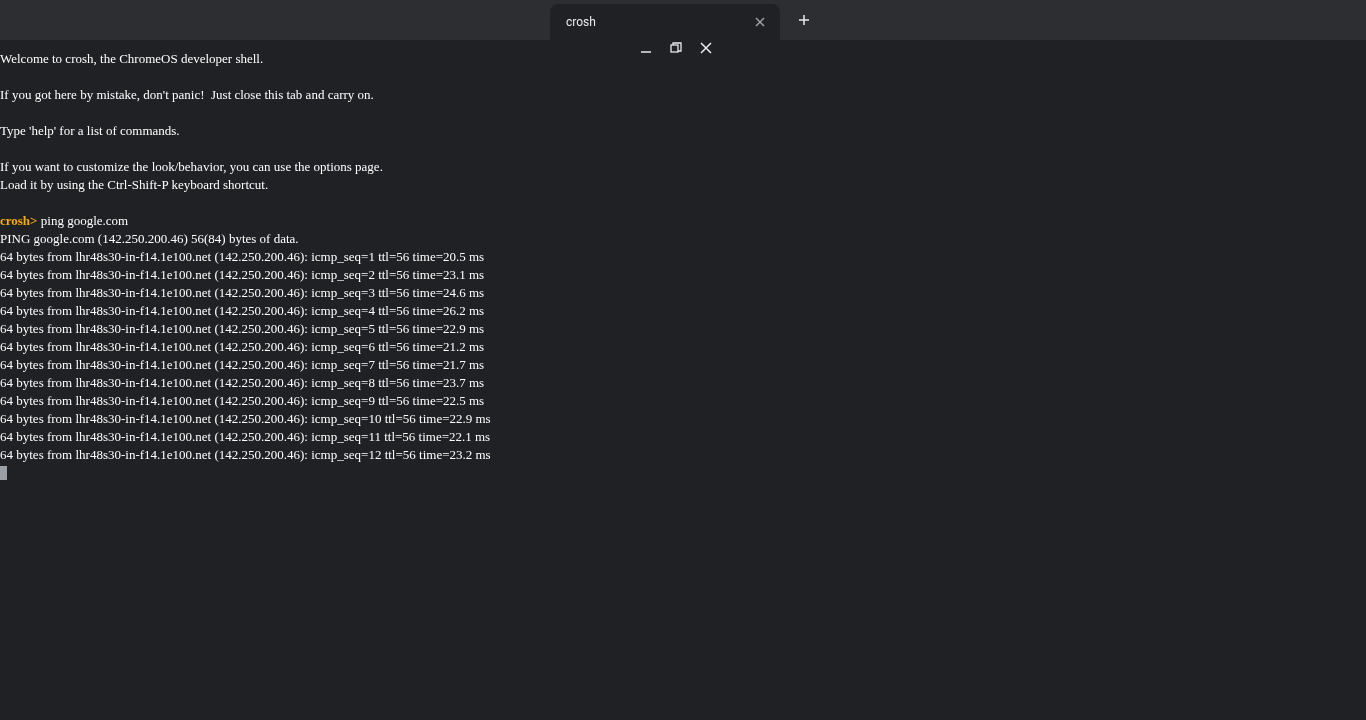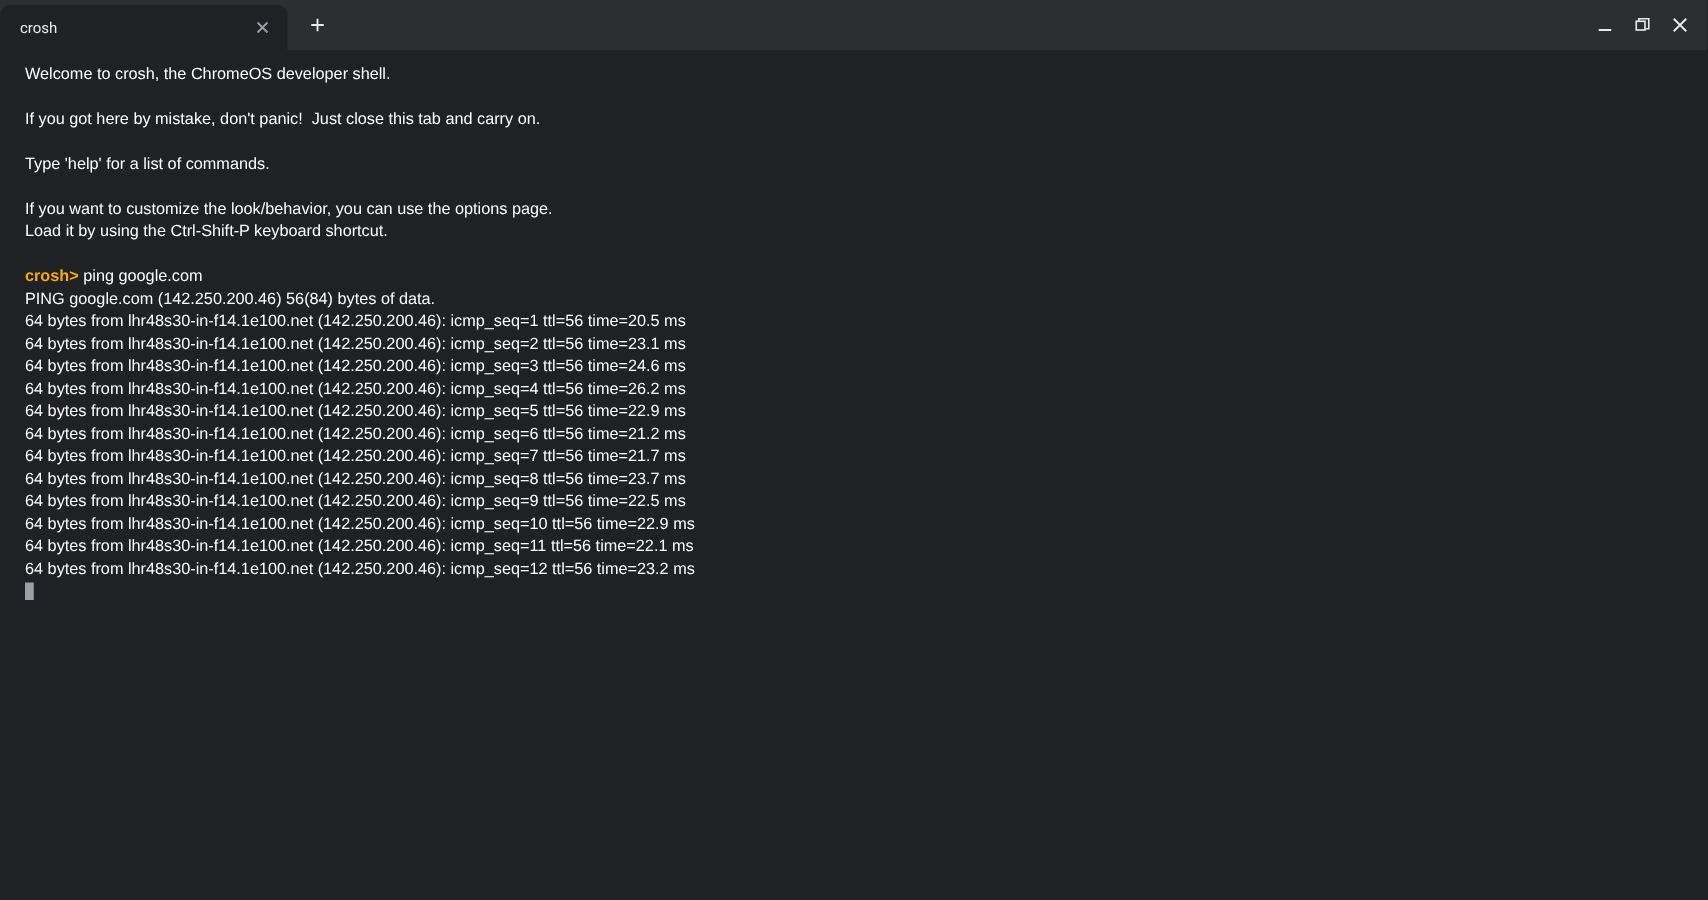--- a/index.html
+++ b/index.html
@@ -13,20 +13,21 @@
       background: #202124;
       font-family: 'Courier New', monospace;
       overflow: hidden;
     }
     .titlebar {
       height: 40px;
       background: #2c2e31;
       display: flex;
       align-items: center;
       justify-content: space-between;
+      flex-direction: column;
     }
     .tabs-area {
       display: flex;
       align-items: center;
       height: 100%;
     }
     .tab {
       display: flex;
       align-items: center;
       background: #202124;
@@ -76,26 +77,26 @@
     .win-btn {
       color: #e8eaed;
       cursor: pointer;
       display: flex;
       align-items: center;
       justify-content: center;
       width: 16px;
       height: 16px;
     }
     .terminal {
-      padding: 10px 20px;
+      padding: 10px 0;
       color: #ffffff;
       font-size: 13px;
       line-height: 18px;
       white-space: pre;
-      font-family: Liberation Sans, sans-serif;
+      font-family: Liberation Serif, serif;
     }
     .prompt {
       color: #f9ab00;
       font-weight: bold;
     }
     .cursor-block {
       display: inline-block;
       width: 7px;
       height: 14px;
       background: #9aa0a6;

